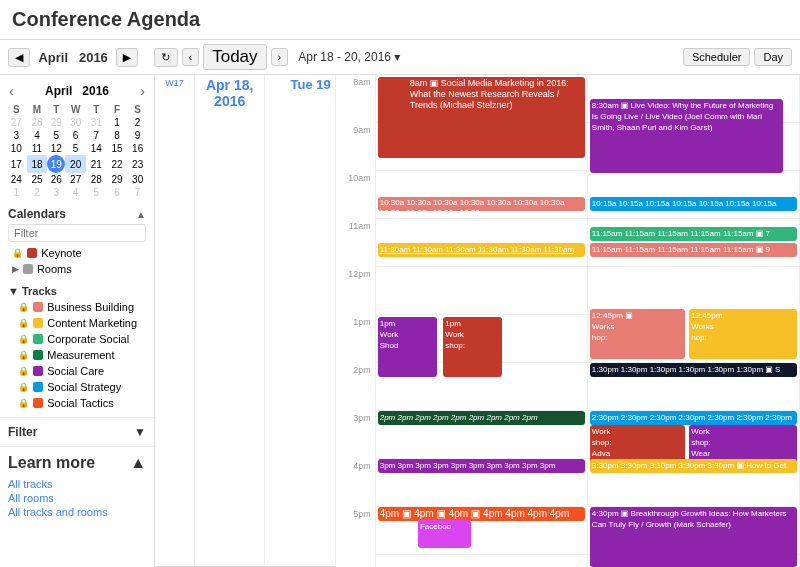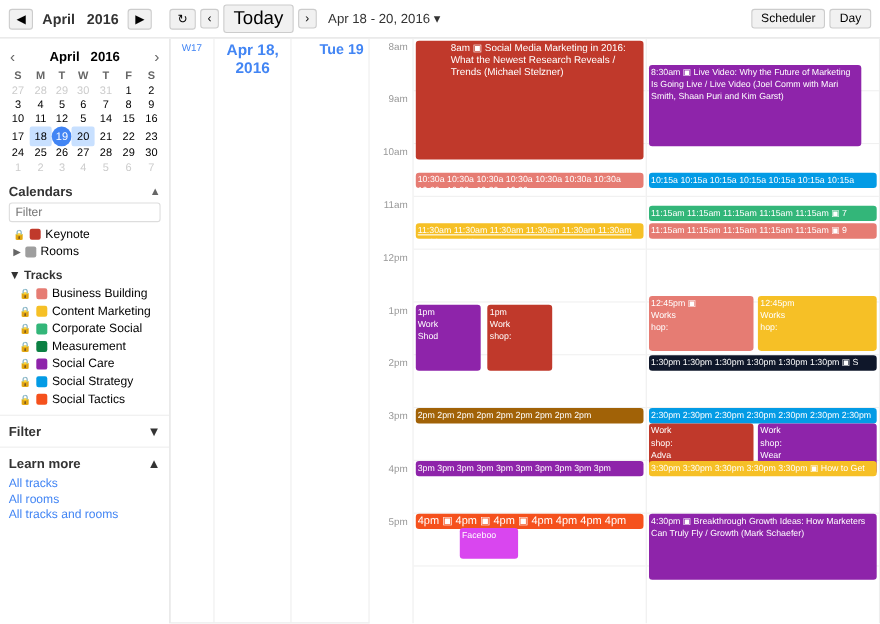--- a/index.html
+++ b/index.html
@@ -44,21 +44,21 @@
     .cal-arrow { font-size: 9px; color: #666; }
     
     .tracks-section { padding: 2px 8px; }
     .tracks-header { font-size: 11px; font-weight: bold; color: #333; display: flex; align-items: center; gap: 3px; cursor: pointer; padding: 2px 0; }
     .track-item { display: flex; align-items: center; gap: 4px; padding: 2px 4px 2px 10px; font-size: 11px; cursor: pointer; border-radius: 3px; }
     
     .filter-section { padding: 4px 8px; border-top: 1px solid #eee; margin-top: 4px; }
     .filter-btn { display: flex; align-items: center; justify-content: space-between; font-size: 12px; font-weight: bold; color: #333; cursor: pointer; padding: 3px 0; }
     
     .learn-more-section { padding: 4px 8px; border-top: 1px solid #eee; }
-    .learn-more-title { font-size: 12px; font-weight: bold; color: #333; display: flex; align-items: center; justify-content: space-between; cursor: pointer; padding: 3px 0; }
+    .learn-more-title { font-size: 16px; font-weight: bold; color: #333; display: flex; align-items: center; justify-content: space-between; cursor: pointer; padding: 3px 0; }
     .learn-more-links { padding: 2px 0; }
     .learn-more-link { display: block; color: #4285f4; font-size: 11px; padding: 1px 0; cursor: pointer; text-decoration: none; }
     
     
     .cal-grid { flex: 1; overflow: hidden; display: flex; }
     
     
     .time-grid-container { flex: 1; overflow-y: auto; display: flex; }
     .time-labels { width: 40px; min-width: 40px; border-right: 1px solid #eee; }
     .time-slot-label { height: 48px; display: flex; align-items: flex-start; justify-content: flex-end; padding-right: 4px; font-size: 9px; color: #999; padding-top: 2px; }
@@ -77,20 +77,21 @@
     .date-header-cell { flex: 1; border-right: 1px solid #eee; padding: 2px 4px; }
     .date-header-main { font-size: 14px; font-weight: bold; color: #4285f4; text-align: center; }
     .date-header-sub { font-size: 11px; color: #4285f4; text-align: right; }
     
   </style>
 </head>
 <body>
 
 <div class="container">
 
+  <div class="header">Conference Agenda</div>
 
   <div class="toolbar">
     <button class="toolbar-btn">◀</button>
     <span style="font-size:13px;font-weight:bold;color:#333;margin:0 4px;">April &nbsp; 2016</span>
     <button class="toolbar-btn">▶</button>
     <span style="width:8px;"></span>
     <button class="toolbar-btn">↻</button>
     <button class="toolbar-btn">‹</button>
     <button class="toolbar-today">Today</button>
     <button class="toolbar-btn">›</button>
@@ -300,40 +301,40 @@
             <div class="hour-row"></div>
             <div class="hour-row"></div>
             <div class="hour-row"></div>
             <div class="hour-row"></div>
             <div class="hour-row"></div>
             <div class="hour-row"></div>
             <div class="hour-row"></div>
             <div class="hour-row"></div>
             <div class="hour-row"></div>
 
-            <div class="event" style="top:2px;height:108px;background:#c0392b;color:#fff;left:2px;right:2px;padding-left:32px;">
+            <div class="event" style="top:2px;height:81px;background:#c0392b;color:#fff;left:2px;right:2px;padding-left:32px;">
               <span>8am ▣ Social Media Marketing in 2016: What the Newest Research Reveals / Trends (Michael Stelzner)</span>
             </div>
 
             <div class="event" style="top:122px;height:14px;background:#e67c73;color:#fff;left:2px;right:2px;display:flex;gap:1px;overflow:hidden;">
               <span style="font-size:8px;">10:30a 10:30a 10:30a 10:30a 10:30a 10:30a 10:30a 10:30a 10:30a 10:30a 10:30a</span>
             </div>
 
             <div class="event" style="top:168px;height:14px;background:#f6c026;color:#fff;left:2px;right:2px;overflow:hidden;">
               <span style="font-size:8px;text-decoration:underline;">11:30am 11:30am 11:30am 11:30am 11:30am 11:30am 11:30am 11:30am</span>
             </div>
 
             <div class="event" style="top:242px;height:60px;background:#8e24aa;color:#fff;left:2px;width:28%;">
               <span style="font-size:8px;">1pm<br>Work<br>Shod</span>
             </div>
             <div class="event" style="top:242px;height:60px;background:#c0392b;color:#fff;left:32%;width:28%;">
               <span style="font-size:8px;">1pm<br>Work<br>shop:</span>
             </div>
 
-            <div class="event" style="top:336px;height:14px;background:#a16207;color:#fff;left:2px;right:2px;overflow:hidden;">
+            <div class="event" style="top:336px;height:14px;background:#14532d;color:#fff;left:2px;right:2px;overflow:hidden;font-style:italic;">
               <span style="font-size:8px;">2pm 2pm 2pm 2pm 2pm 2pm 2pm 2pm 2pm</span>
             </div>
 
             <div class="event" style="top:384px;height:14px;background:#8e24aa;color:#fff;left:2px;right:2px;overflow:hidden;">
               <span style="font-size:8px;">3pm 3pm 3pm 3pm 3pm 3pm 3pm 3pm 3pm 3pm</span>
             </div>
 
             <div class="event" style="top:432px;height:14px;background:#f5511d;color:#fff;left:2px;right:2px;overflow:hidden;">
               <span style="font-size:10px;text-align:right;">4pm ▣ 4pm ▣ 4pm ▣ 4pm 4pm 4pm 4pm How to</span>
             </div>

